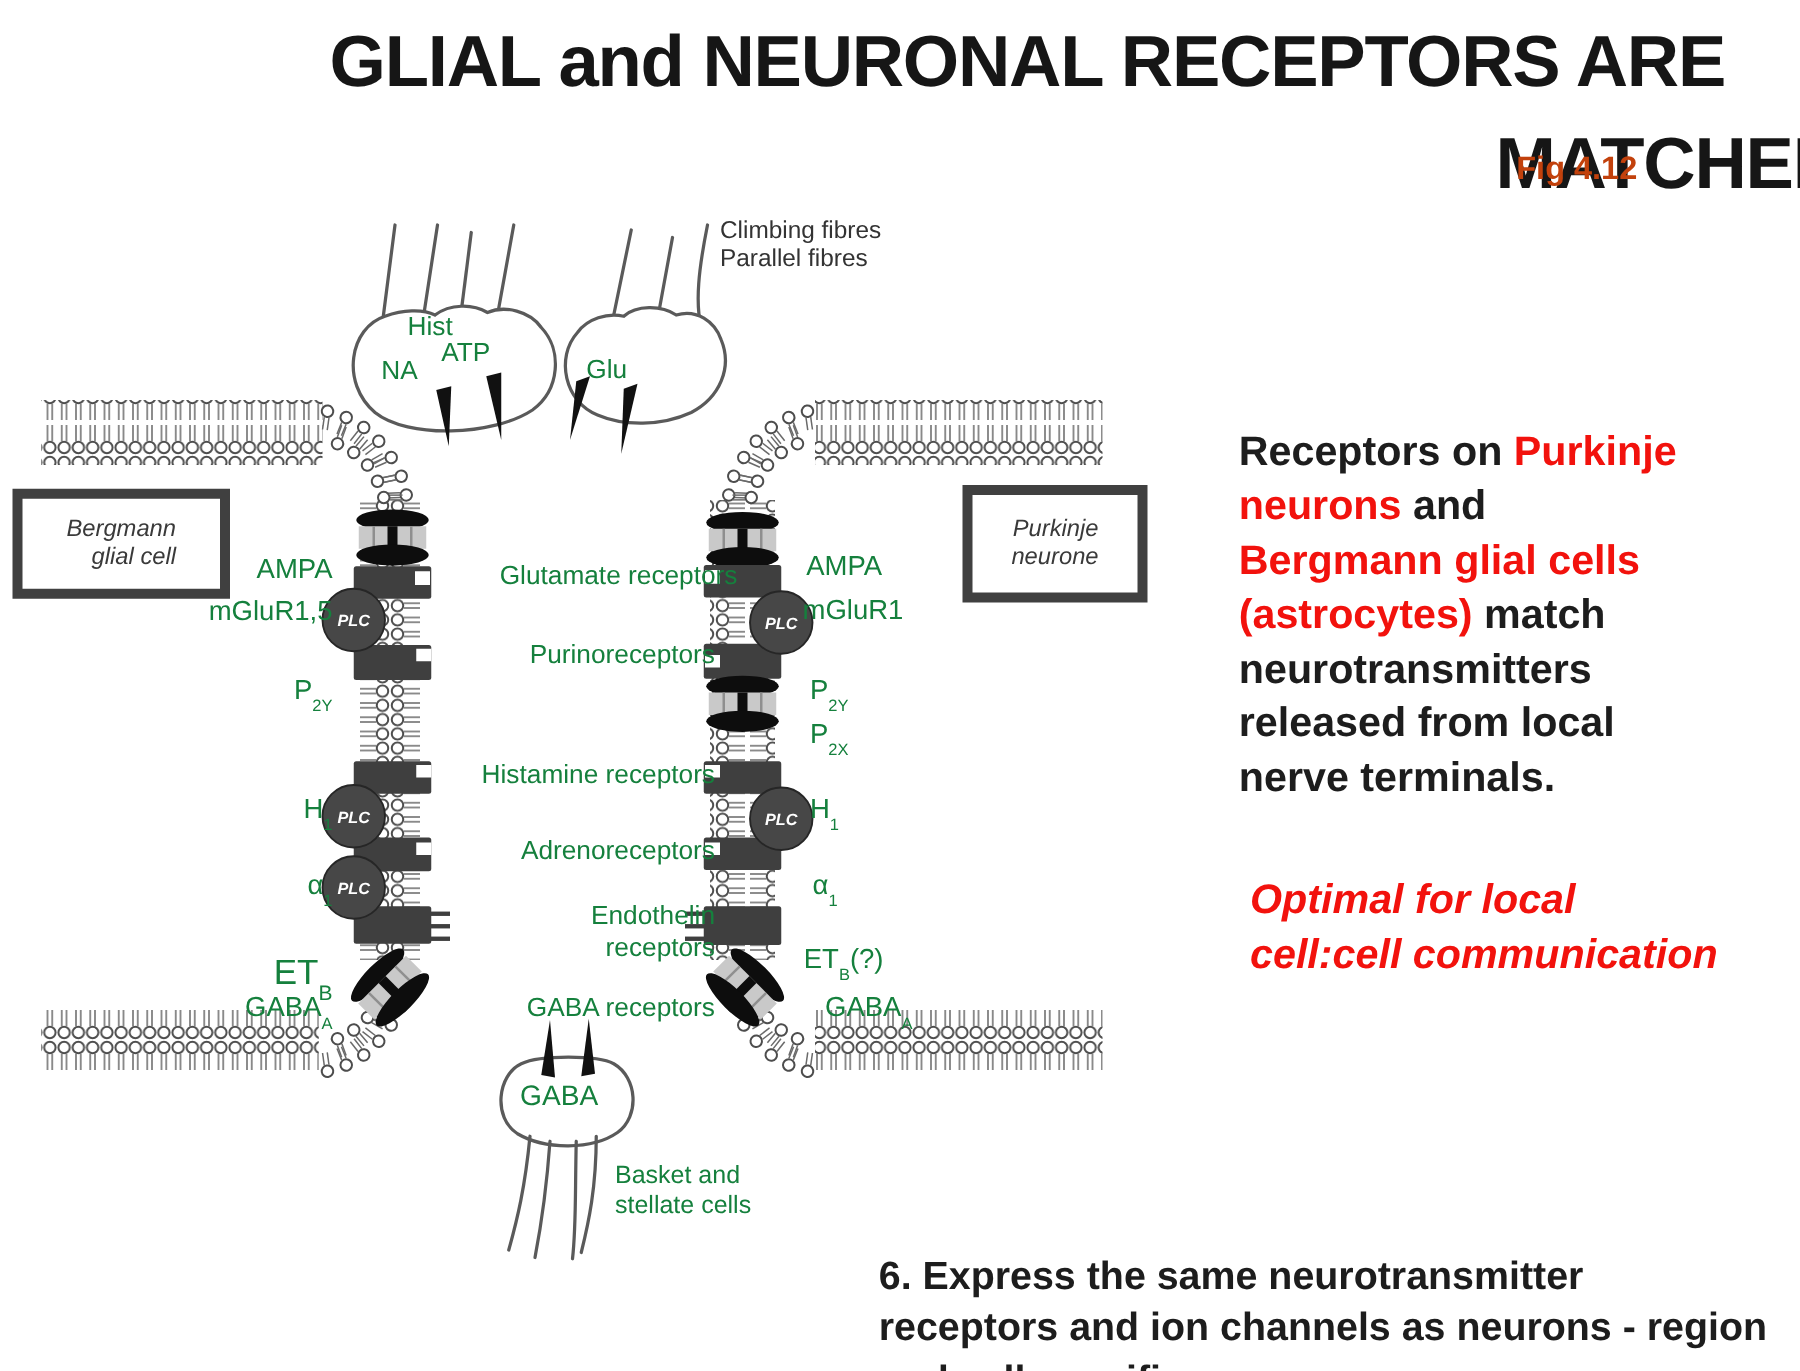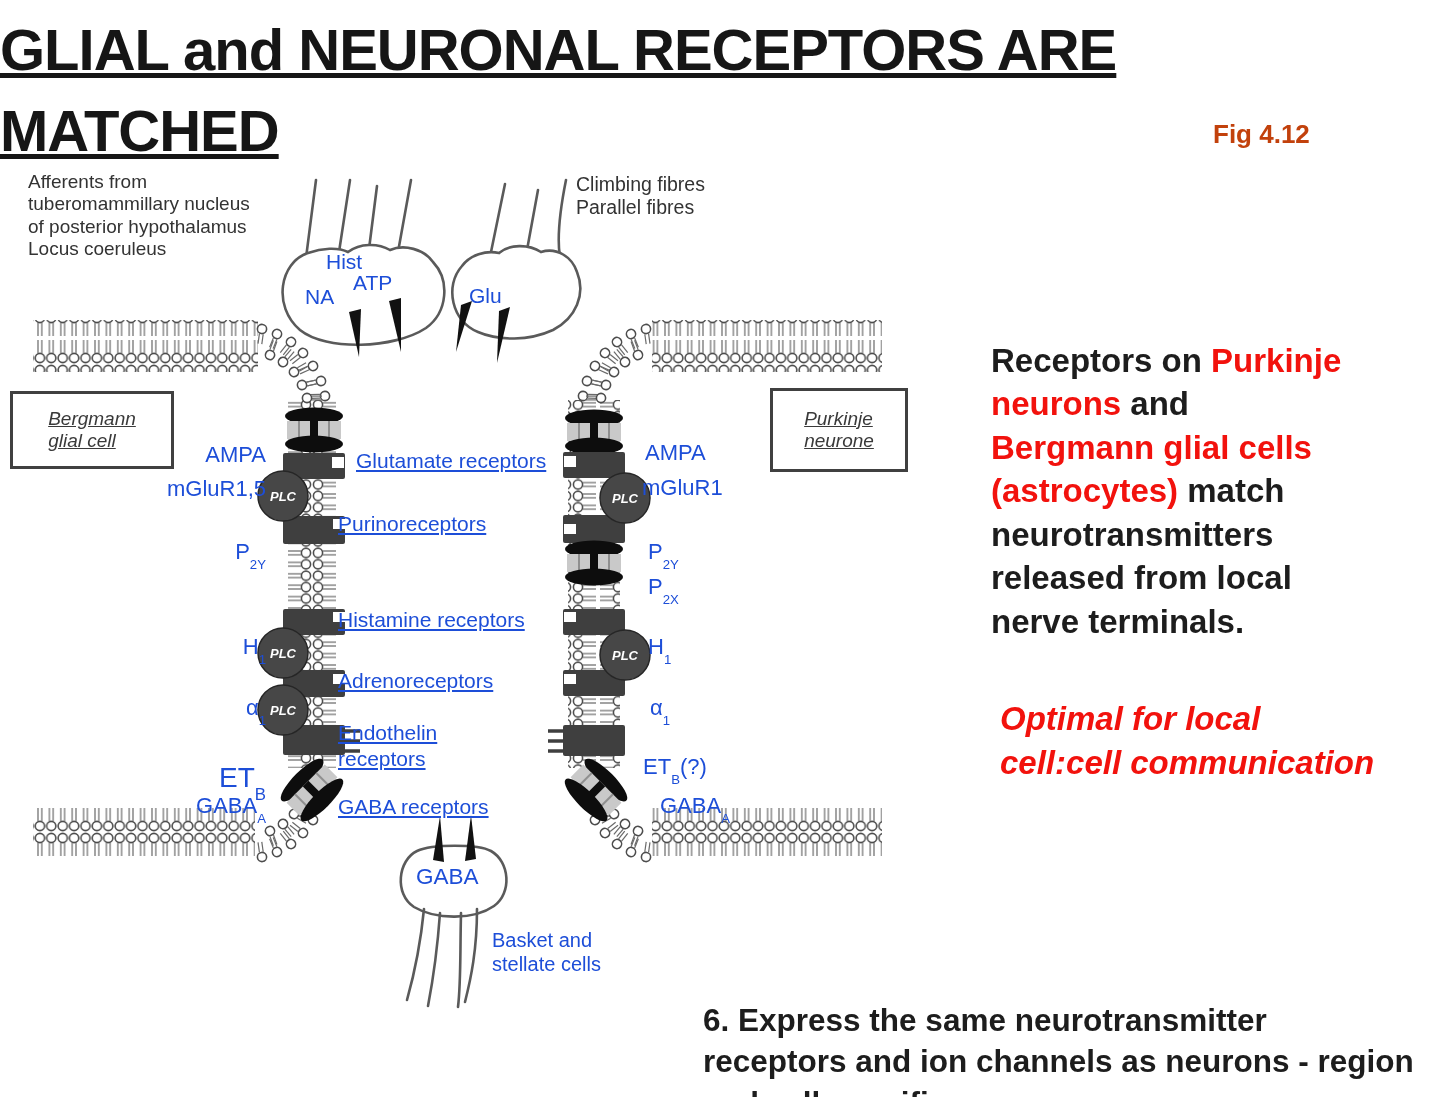--- a/index.html
+++ b/index.html
@@ -1,25 +1,25 @@
 <!DOCTYPE html>
 <html><head>
 <meta charset="utf-8">
 <style>
   html,body{margin:0;padding:0;background:#fff;}
   #slide{position:relative;width:1440px;height:1097px;background:#fff;overflow:hidden;
          font-family:"Liberation Sans",sans-serif;}
-  .lbl{position:absolute;color:#1d4ed8;white-space:pre-line;line-height:1.18;}
+  .lbl{position:absolute;color:#15803d;white-space:pre-line;line-height:1.18;}
   .b{font-weight:bold;}
   .i{font-style:italic;}
   .red{color:#f2120d;}
-  .center{text-align:left;text-decoration:underline;}
+  .center{text-align:right;}
   .rightal{text-align:right;}
   sub{font-size:60%;line-height:0;position:relative;top:0.35em;}
-  .redbox{position:absolute;border:3px solid #404040;display:flex;align-items:center;justify-content:center;}
+  .redbox{position:absolute;border:8px solid #404040;display:flex;align-items:center;justify-content:center;}
   .title{color:#161616;font-weight:bold;letter-spacing:-1px;}
   svg{position:absolute;left:0;top:0;}
 </style>
 </head>
 <body>
 
 <div id="slide">
 
   <svg width="1440" height="1097" viewBox="0 0 1440 1097">
     <defs>
@@ -177,24 +177,20 @@
       <path d="M499,311 L510,307 L497,363 Z"></path>
       <path d="M433,860 L444,862 L440,816 Z"></path>
       <path d="M465,861 L476,859 L471,815 Z"></path>
     </g>
   </svg>
 
   <div class="lbl title center" style="left:0;top:16px;width:1380px;font-size:58px;">GLIAL and NEURONAL RECEPTORS ARE</div>
   <div class="lbl title center" style="left:0;top:97px;width:1475px;font-size:58px;">MATCHED</div>
   <div class="lbl b" style="left:1213px;top:119px;font-size:26px;color:#c2410c;">Fig 4.12</div>
 
-  <div class="lbl" style="left:28px;top:171px;font-size:19px;color:#333;">Afferents from
-tuberomammillary nucleus
-of posterior hypothalamus
-Locus coeruleus</div>
   <div class="lbl" style="left:576px;top:173px;font-size:19.5px;color:#333;">Climbing fibres
 Parallel fibres</div>
   <div class="lbl" style="left:492px;top:929px;font-size:20px;">Basket and
 stellate cells</div>
 
   <div class="lbl" style="left:326px;top:250px;font-size:21px;">Hist</div>
   <div class="lbl" style="left:353px;top:271px;font-size:21px;">ATP</div>
   <div class="lbl" style="left:305px;top:285px;font-size:21px;text-align:right;">NA</div>
   <div class="lbl" style="left:469px;top:284px;font-size:21px;">Glu</div>
   <div class="lbl" style="left:416px;top:864px;font-size:22.5px;">GABA</div>

